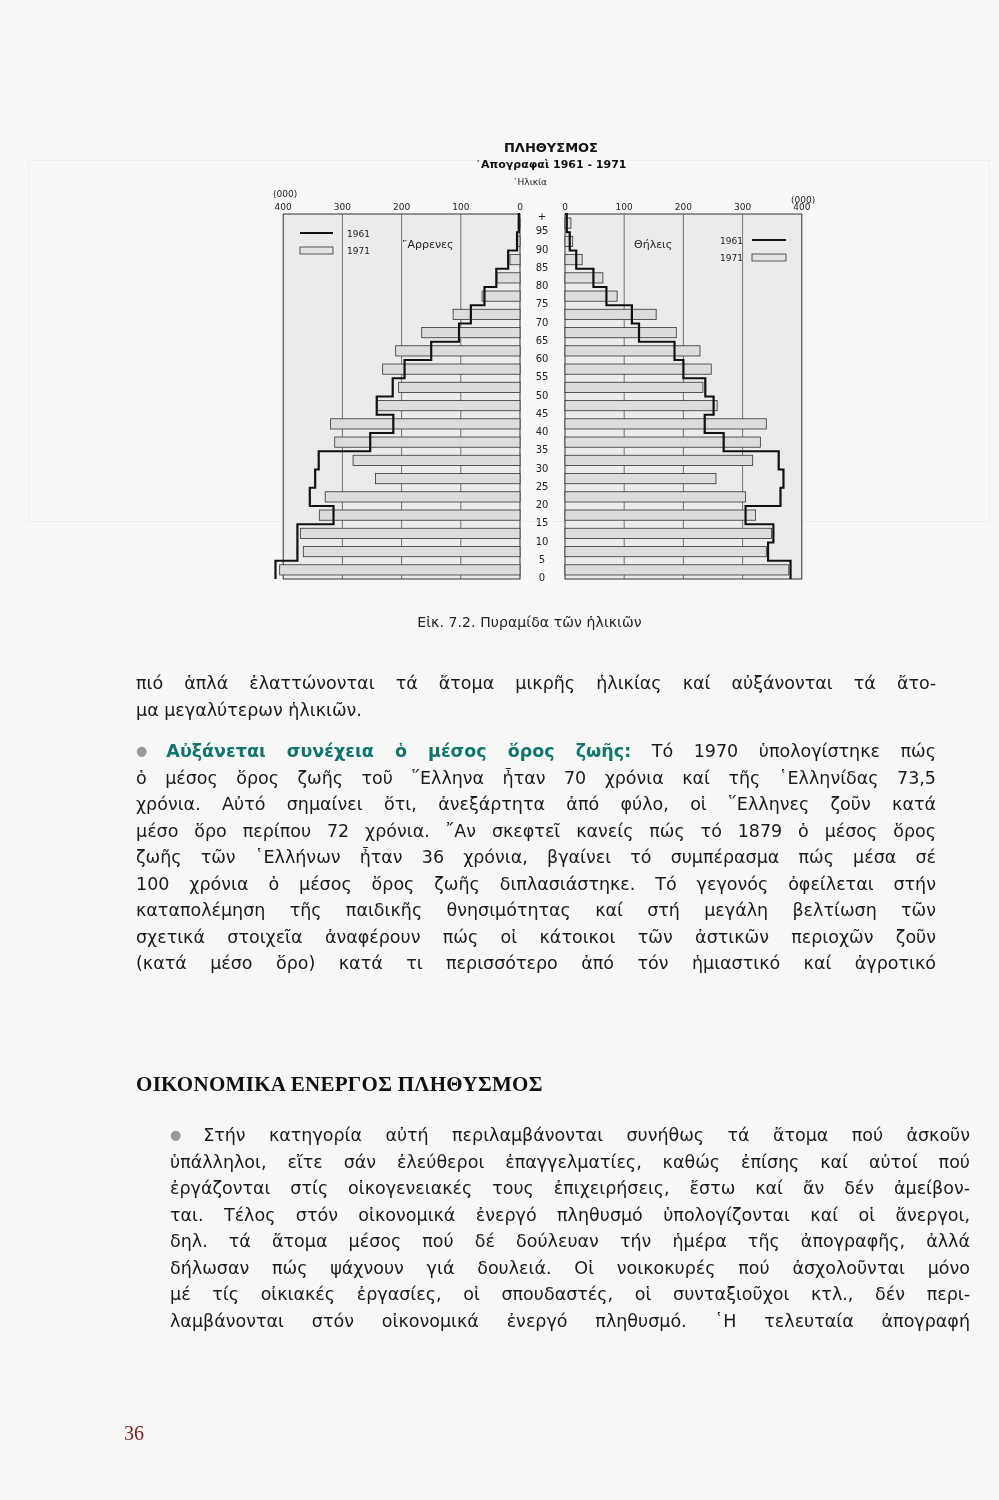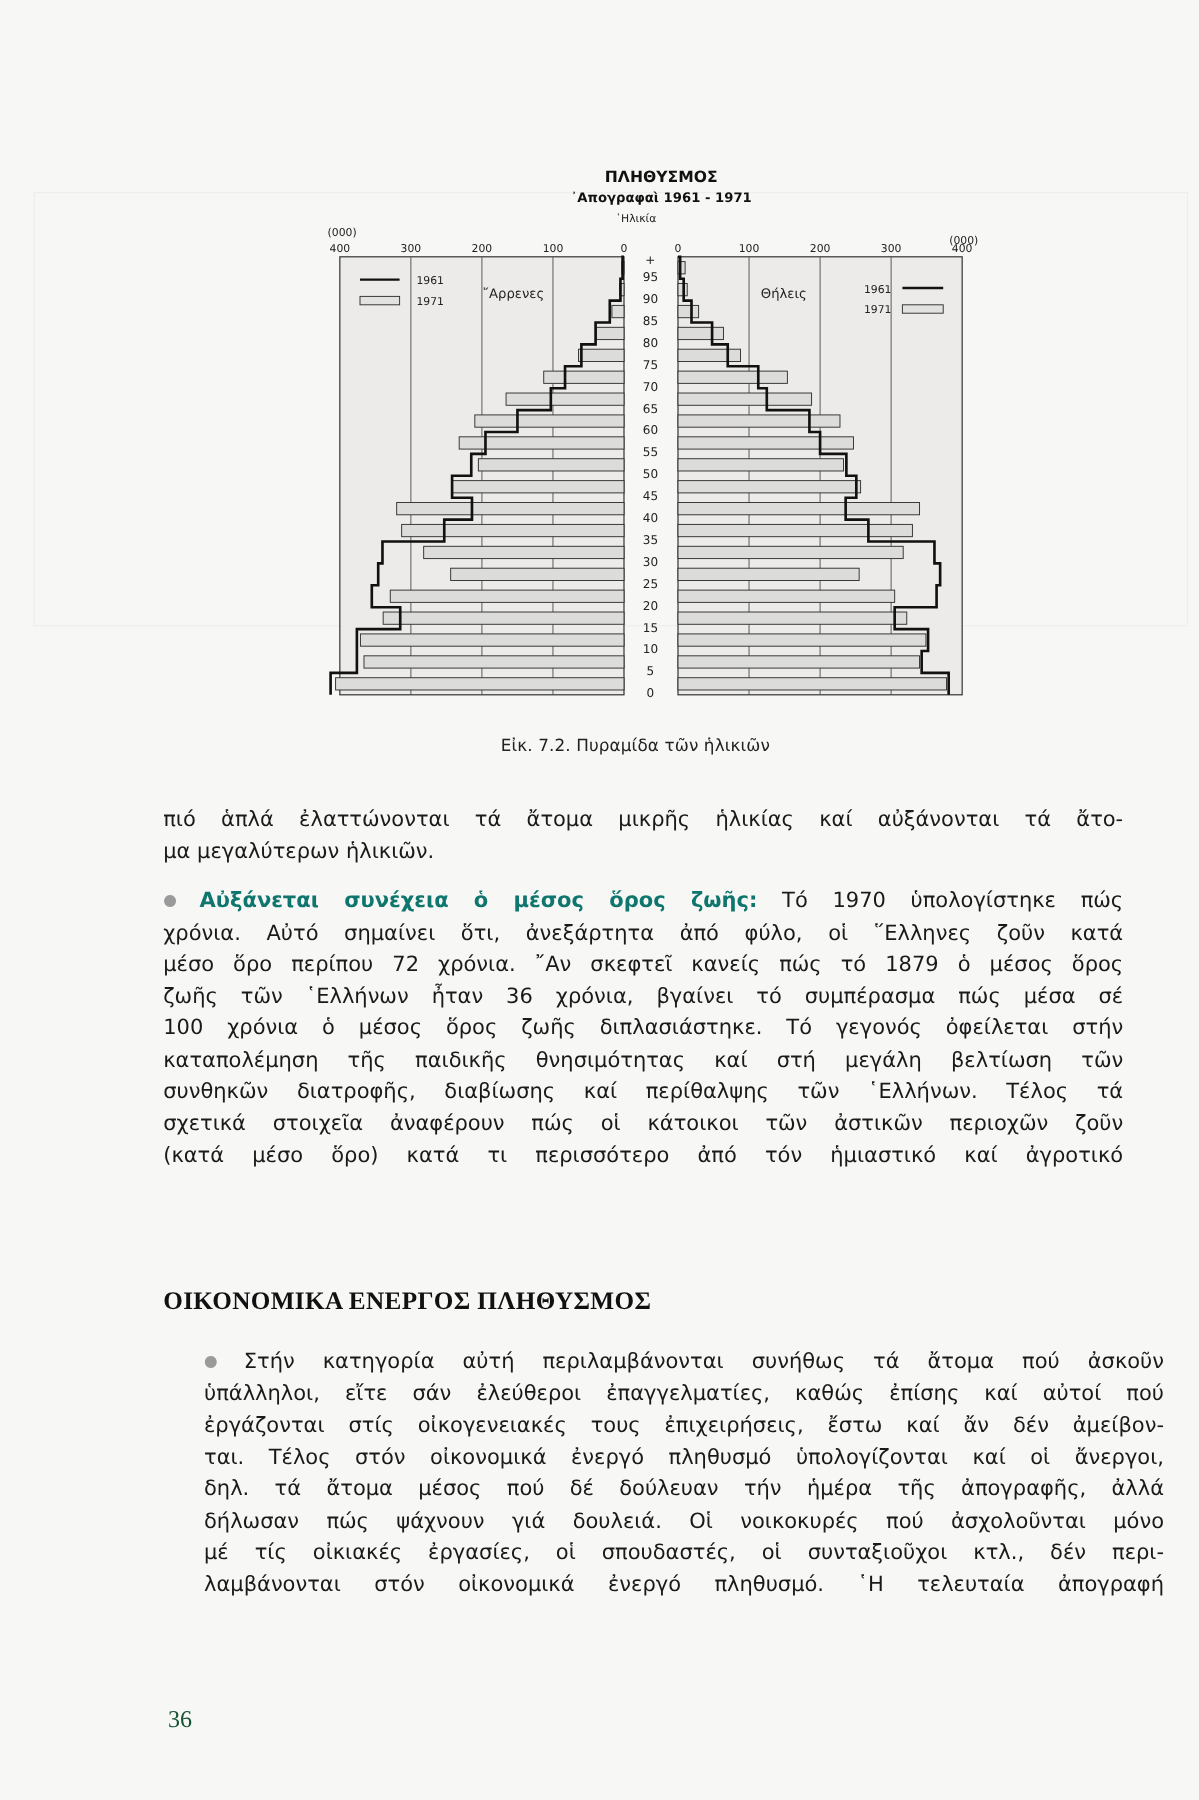--- a/index.html
+++ b/index.html
@@ -30,22 +30,22 @@
   .line { display: block; white-space: nowrap; text-align-last: justify; }
   .line.last { text-align-last: left; }
   .bullet-lead { color: #0f766e; font-weight: bold; }
   .bullet { color: #9a9a9a; font-size: 13px; vertical-align: 2px; margin-right: 4px; }
   .heading {
     left: 136px; top: 1072px;
     font-family: "Liberation Serif", serif; font-weight: bold; font-size: 21px;
     letter-spacing: 0.3px; color: #111;
   }
   .page-number {
-    left: 140px; top: 1422px;
-    font-family: "Liberation Serif", serif; font-size: 20px; color: #14532d;
+    left: 124px; top: 1422px;
+    font-family: "Liberation Serif", serif; font-size: 20px; color: #7f1d1d;
   }
   .ghost { position: absolute; color: #e6e6e4; font-family: "Liberation Serif", serif; }
 </style>
 </head>
 <body>
 
 <div class="ghost" style="left:28px;top:160px;width:960px;height:360px;border:1px solid #eeeeec;"></div>
 
 <svg id="chart-svg" viewBox="0 0 999 640">
   <text class="fig-title" x="551" y="152" text-anchor="middle" font-size="13">ΠΛΗΘΥΣΜΟΣ</text>
@@ -205,26 +205,26 @@
 
 <div class="abs para" style="top:670px;">
   <span class="line">πιό ἁπλά ἐλαττώνονται τά ἄτομα μικρῆς ἡλικίας καί αὐξάνονται τά ἄτο-</span>
   <span class="line last">μα μεγαλύτερων ἡλικιῶν.</span>
 </div>
 
 <div class="abs para" style="top:738px;">
   <span class="line">
     <span class="bullet">●</span><span class="bullet-lead">Αὐξάνεται συνέχεια ὁ μέσος ὅρος ζωῆς:</span> <span>Τό 1970 ὑπολογίστηκε πώς</span>
   </span>
+  <span class="line">ὁ μέσος ὅρος ζωῆς τοῦ ῞Ελληνα ἦταν 70 χρόνια καί τῆς ῾Ελληνίδας 73,5</span>
   <span class="line">χρόνια. Αὐτό σημαίνει ὅτι, ἀνεξάρτητα ἀπό φύλο, οἱ ῞Ελληνες ζοῦν κατά</span>
   <span class="line">μέσο ὅρο περίπου 72 χρόνια. ῎Αν σκεφτεῖ κανείς πώς τό 1879 ὁ μέσος ὅρος</span>
   <span class="line">ζωῆς τῶν ῾Ελλήνων ἦταν 36 χρόνια, βγαίνει τό συμπέρασμα πώς μέσα σέ</span>
   <span class="line">100 χρόνια ὁ μέσος ὅρος ζωῆς διπλασιάστηκε. Τό γεγονός ὀφείλεται στήν</span>
   <span class="line">καταπολέμηση τῆς παιδικῆς θνησιμότητας καί στή μεγάλη βελτίωση τῶν</span>
-  <span class="line">συνθηκῶν διατροφῆς, διαβίωσης καί περίθαλψης τῶν ῾Ελλήνων. Τέλος τά</span>
   <span class="line">σχετικά στοιχεῖα ἀναφέρουν πώς οἱ κάτοικοι τῶν ἀστικῶν περιοχῶν ζοῦν</span>
   <span class="line">(κατά μέσο ὅρο) κατά τι περισσότερο ἀπό τόν ἡμιαστικό καί ἀγροτικό</span>
 </div>
 
 <div class="abs heading">ΟΙΚΟΝΟΜΙΚΑ ΕΝΕΡΓΟΣ ΠΛΗΘΥΣΜΟΣ</div>
 
 <div class="abs para" style="top:1122px;margin-left:34px;">
   <span class="line">
     <span class="bullet">●</span><span>Στήν κατηγορία αὐτή περιλαμβάνονται συνήθως τά ἄτομα πού ἀσκοῦν</span>
   </span>

